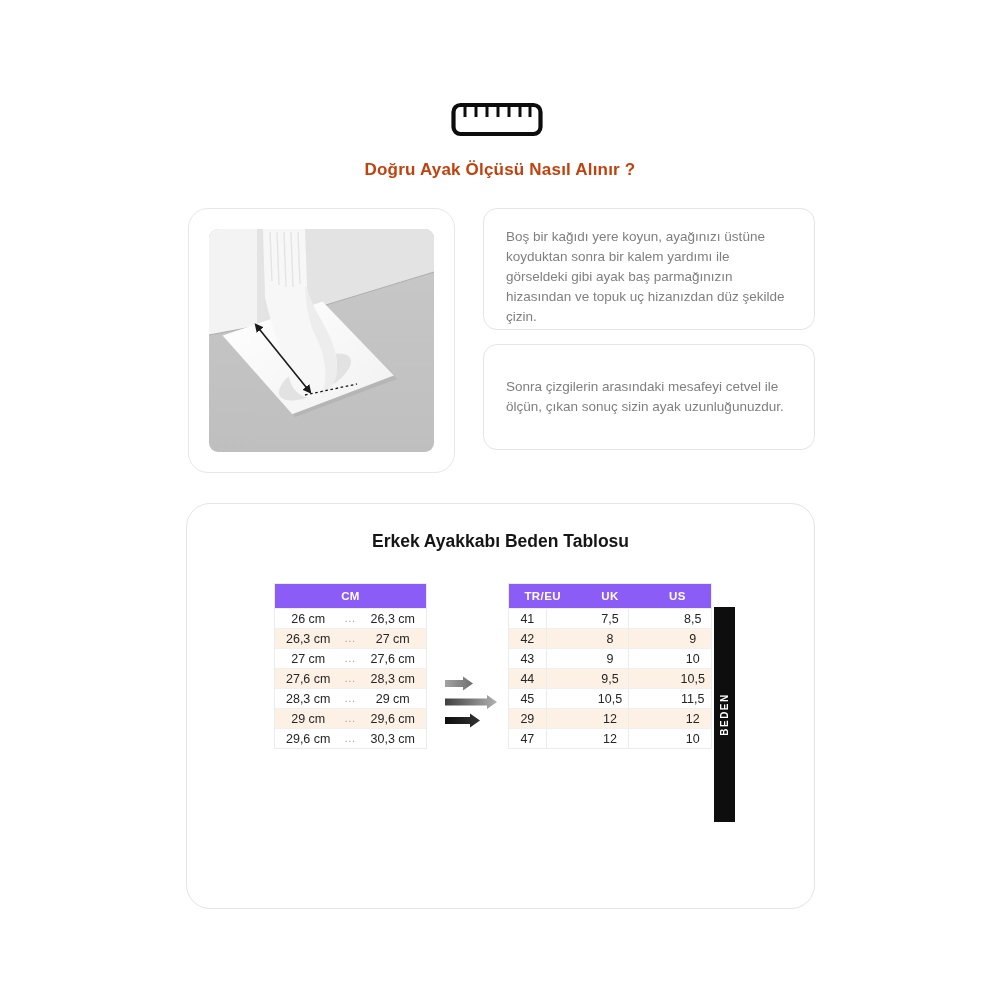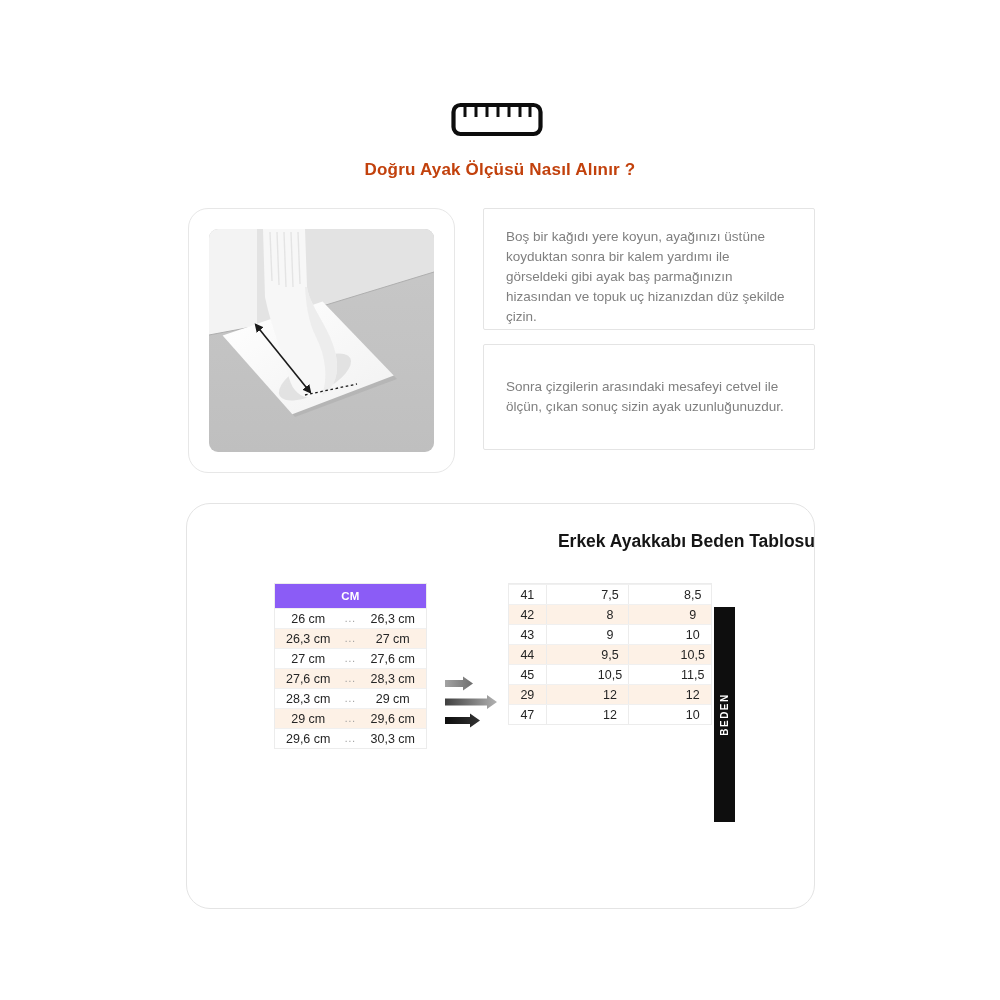--- a/index.html
+++ b/index.html
@@ -14,29 +14,29 @@
     font-size:17px; font-weight:600; letter-spacing:.2px; color:#c2410c; }
 
   
   #foot-card { left:188px; top:208px; width:267px; height:265px;
     border:1px solid #e7e7e7; border-radius:20px; background:#fff; }
   #foot-photo { position:absolute; left:20px; top:20px; width:225px; height:223px;
     border-radius:9px; overflow:hidden; }
   #foot-photo svg { display:block; width:100%; height:100%; }
 
   
-  .info-box { left:483px; width:332px; border:1px solid #e4e4e4; border-radius:2px;
+  .info-box { left:483px; width:332px; border:1px solid #e4e4e4; border-radius:14px;
     background:#fff; color:#7f7f7f; font-size:13.5px; line-height:20px; }
   #info-box-1 { top:208px; height:122px; padding:18px 22px 0 22px; }
   #info-box-2 { top:344px; height:106px; display:flex; align-items:center; padding:0 22px; }
 
   
   #chart-card { left:186px; top:503px; width:629px; height:406px;
     border:1px solid #e4e4e4; border-radius:24px; background:#fff; }
-  #chart-title { left:186px; top:531px; width:629px; text-align:right;
+  #chart-title { left:186px; top:531px; width:629px; text-align:center;
     font-size:17.5px; font-weight:700; color:#151515; }
 
   .stable { background:#fff; border:1px solid #ececec; }
   #cm-table  { left:274px; top:583px; width:153px; }
   #size-table{ left:508px; top:583px; width:204px; }
 
   .thead { height:24px; background:#8b5cf6; color:#fff; display:flex;
     align-items:center; justify-content:center; font-size:11.5px; font-weight:600;
     letter-spacing:.4px; }
   #size-table .thead { justify-content:space-between; }
@@ -188,20 +188,25 @@
             <stop offset="1" stop-color="#333333"></stop>
         </linearGradient>
       </defs>
       <path d="M5,14 H23 V10.5 L33,17.5 L23,24.5 V21 H5 Z" fill="url(#g1)"></path>
       <path d="M5,32.5 H47 V29 L57,36 L47,43 V39.5 H5 Z" fill="url(#g2)"></path>
       <path d="M5,51 H30 V47.5 L40,54.5 L30,61.5 V58 H5 Z" fill="url(#g3)"></path>
     </svg>
   </div>
 
   <div class="abs stable" id="size-table">
+    <div class="thead">
+      <span>TR/EU</span>
+      <span>UK</span>
+      <span>US</span>
+    </div>
     <div>
         <div class="trow">
           <span class="c">41</span>
           <span class="c">7,5</span>
           <span class="c">8,5</span>
         </div>
         <div class="trow alt">
           <span class="c">42</span>
           <span class="c">8</span>
           <span class="c">9</span>

